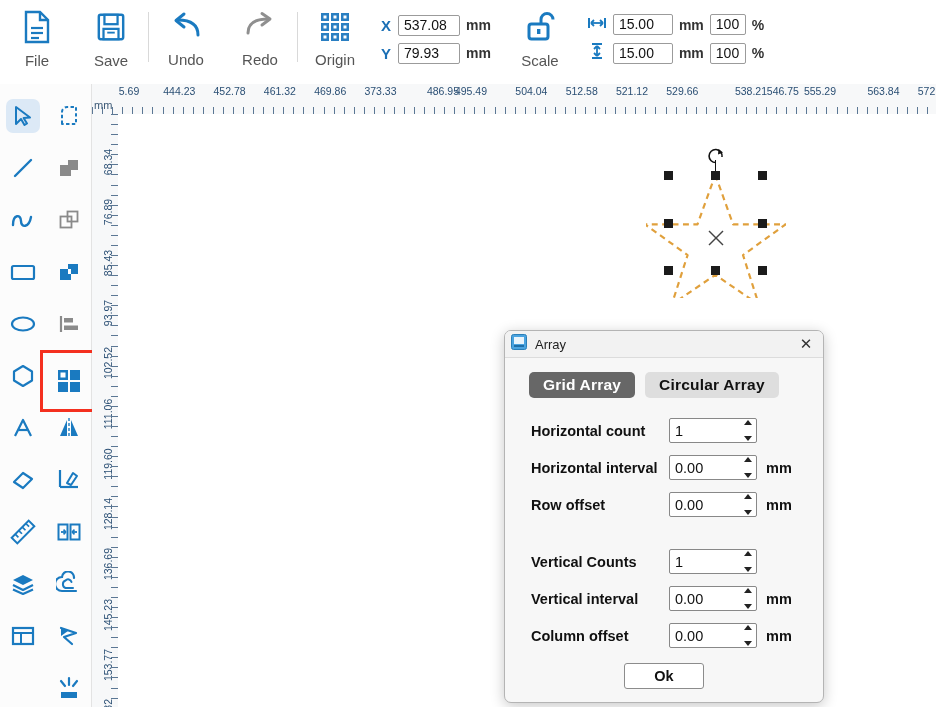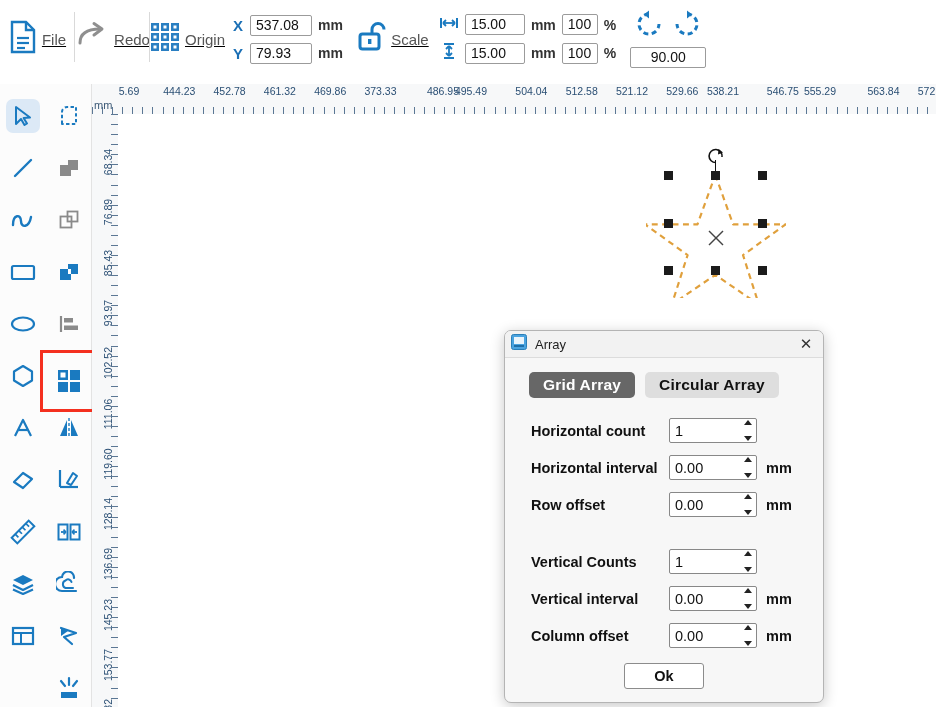--- a/index.html
+++ b/index.html
@@ -25,26 +25,25 @@
     width: 936px; height: 84px;
     background: #ffffff;
     border-bottom: 1px solid #dcdcdc;
     display: flex;
     align-items: flex-start;
   }
   .tb-btn {
     width: 74px;
     height: 78px;
     display: flex;
-    flex-direction: row;
+    flex-direction: column;
     align-items: center;
     justify-content: center;
     gap: 4px;
     cursor: pointer;
-    text-decoration: underline;
   }
   .tb-btn .lbl {
     font-size: 15px;
     color: #555;
   }
   .tb-sep {
     width: 1px;
     height: 50px;
     background: #d9d9d9;
     margin-top: 12px;
@@ -364,23 +363,43 @@
           <path d="M4 2 h14 l8 8 v22 h-22 z" fill="#fff" stroke="#1a7ac0" stroke-width="2.4"></path>
           <path d="M18 2 v8 h8" fill="none" stroke="#1a7ac0" stroke-width="2.4"></path>
           <line x1="9" y1="18" x2="21" y2="18" stroke="#1a7ac0" stroke-width="2.2"></line>
           <line x1="9" y1="23" x2="21" y2="23" stroke="#1a7ac0" stroke-width="2.2"></line>
           <line x1="9" y1="28" x2="17" y2="28" stroke="#1a7ac0" stroke-width="2.2"></line>
         </svg>
       </span>
       <span class="lbl">File</span>
     </div>
 
+    <div class="tb-btn">
+      <span class="tb-icon">
+        <svg width="30" height="34" viewBox="0 0 32 32">
+          <rect x="3" y="3" width="26" height="26" rx="2" fill="#fff" stroke="#1a7ac0" stroke-width="2.6"></rect>
+          <rect x="9" y="3" width="14" height="10" fill="#fff" stroke="#1a7ac0" stroke-width="2.4"></rect>
+          <rect x="8" y="18" width="16" height="11" fill="#fff" stroke="#1a7ac0" stroke-width="2.4"></rect>
+          <line x1="12" y1="22" x2="20" y2="22" stroke="#1a7ac0" stroke-width="2"></line>
+        </svg>
+      </span>
+      <span class="lbl">Save</span>
+    </div>
 
     <div class="tb-sep"></div>
 
+    <div class="tb-btn">
+      <span class="tb-icon">
+        <svg width="36" height="32" viewBox="0 0 36 32">
+          <path d="M30 24 C30 13 22 9 10 9" fill="none" stroke="#1a7ac0" stroke-width="3" stroke-linecap="round"></path>
+          <path d="M16 3 L8 9.5 L16 16" fill="none" stroke="#1a7ac0" stroke-width="3" stroke-linecap="round" stroke-linejoin="round"></path>
+        </svg>
+      </span>
+      <span class="lbl">Undo</span>
+    </div>
 
     <div class="tb-btn">
       <span class="tb-icon">
         <svg width="36" height="32" viewBox="0 0 36 32">
           <path d="M6 22 C6 12 14 8 26 8" fill="none" stroke="#8f8f8f" stroke-width="3" stroke-linecap="round"></path>
           <path d="M20 2.5 L28 8 L20 14" fill="none" stroke="#8f8f8f" stroke-width="3" stroke-linecap="round" stroke-linejoin="round"></path>
         </svg>
       </span>
       <span class="lbl">Redo</span>
     </div>
@@ -467,37 +486,20 @@
             <path d="M10 14 L7 11 M10 14 L13 11" stroke="#1a7ac0" stroke-width="1.8" fill="none"></path>
           </svg>
         </span>
         <input class="num-input w-dim" value="15.00" style="">
         <span class="unit">mm</span>
         <input class="num-input w-pct" value="100" style="">
         <span class="unit">%</span>
       </div>
     </div>
 
-    <div class="rot-group">
-      <div class="rot-icons">
-        <span>
-          <svg width="28" height="28" viewBox="0 0 28 28">
-            <path d="M14 4 A10 10 0 1 0 24 14" fill="none" stroke="#1a7ac0" stroke-width="3" stroke-dasharray="5 3.5"></path>
-            <path d="M14 0.5 L9 4.5 L14 8.5 Z" fill="#1a7ac0"></path>
-          </svg>
-        </span>
-        <span>
-          <svg width="28" height="28" viewBox="0 0 28 28">
-            <path d="M14 4 A10 10 0 1 1 4 14" fill="none" stroke="#1a7ac0" stroke-width="3" stroke-dasharray="5 3.5"></path>
-            <path d="M14 0.5 L19 4.5 L14 8.5 Z" fill="#1a7ac0"></path>
-          </svg>
-        </span>
-      </div>
-      <input class="num-input w-rot" value="90.00" style="">
-    </div>
   </div>
 
   <div class="sidebar">
     <div class="tool-grid">
 
       <div class="tool-cell active-bg">
         <svg width="24" height="24" viewBox="0 0 24 24">
           <path d="M5 3 L5 20 L10 15 L13.5 21 L16 19.5 L12.6 14 L19 13.5 Z" fill="none" stroke="#1a7ac0" stroke-width="2" stroke-linejoin="round"></path>
         </svg>
       </div>
@@ -670,21 +672,21 @@
       <div class="rlabel" style="left: 137.6px;">452.78</div>
       <div class="rlabel" style="left: 187.9px;">461.32</div>
       <div class="rlabel" style="left: 238.2px;">469.86</div>
       <div class="rlabel" style="left: 288.5px;">373.33</div>
       <div class="rlabel" style="left: 351px;">486.95</div>
       <div class="rlabel" style="left: 379px;">495.49</div>
       <div class="rlabel" style="left: 439.4px;">504.04</div>
       <div class="rlabel" style="left: 489.7px;">512.58</div>
       <div class="rlabel" style="left: 540px;">521.12</div>
       <div class="rlabel" style="left: 590.3px;">529.66</div>
-      <div class="rlabel" style="left: 631px;">538.21</div>
+      <div class="rlabel" style="left: 659px;">538.21</div>
       <div class="rlabel" style="left: 690.9px;">546.75</div>
       <div class="rlabel" style="left: 728px;">555.29</div>
       <div class="rlabel" style="left: 791.5px;">563.84</div>
       <div class="rlabel" style="left: 841.8px;">572.38</div>
       <div class="rtick" style="left: 0px; height: 7px;"></div>
       <div class="rtick" style="left: 10px; height: 7px;"></div>
       <div class="rtick" style="left: 20px; height: 7px;"></div>
       <div class="rtick" style="left: 30px; height: 7px;"></div>
       <div class="rtick" style="left: 40px; height: 7px;"></div>
       <div class="rtick" style="left: 50px; height: 7px;"></div>

